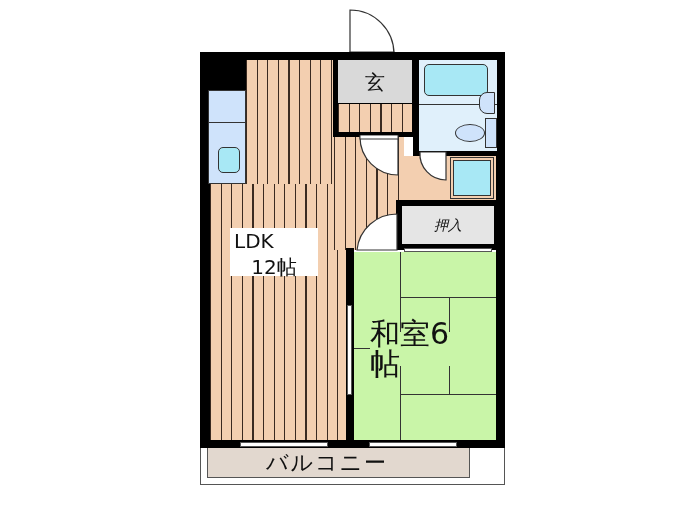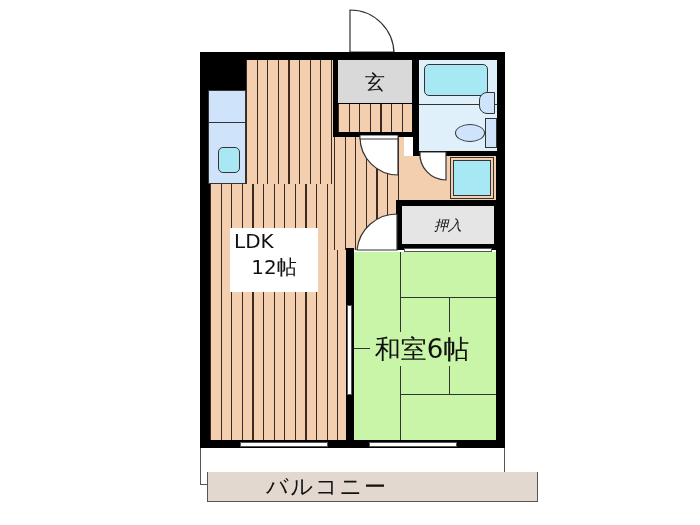--- a/index.html
+++ b/index.html
@@ -76,33 +76,33 @@
   </svg>
 
   <div class="abs wall" style="left:346px;top:248px;width:8px;height:196px;"></div>
   <div class="abs" style="left:354px;top:252px;width:142px;height:188px;background:#c9f5a8;">
     <div class="abs tatami-line" style="left:46px;top:0;width:1px;height:188px;"></div>
     <div class="abs tatami-line" style="left:46px;top:45px;width:96px;height:1px;"></div>
     <div class="abs tatami-line" style="left:95px;top:45px;width:1px;height:97px;"></div>
     <div class="abs tatami-line" style="left:46px;top:142px;width:96px;height:1px;"></div>
     <div class="abs tatami-line" style="left:0;top:96px;width:46px;height:1px;"></div>
     <div class="abs label-box" style="left:16px;top:80px;width:104px;height:34px;display:flex;align-items:center;justify-content:center;background:#c9f5a8;">
-      <span class="lbl" style="font-size:26px;">和室6帖</span>
+      <span class="lbl" style="font-size:30px;">和室6帖</span>
     </div>
   </div>
 
   <div class="abs" style="left:347px;top:305px;width:5px;height:90px;background:#fff;border:1px solid #555;"></div>
 
   <div class="abs" style="left:404px;top:248px;width:88px;height:4px;background:#fff;border:1px solid #555;"></div>
 
-  <div class="abs label-box" style="left:230px;top:228px;width:88px;height:64px;padding:3px 4px;">
+  <div class="abs label-box" style="left:230px;top:228px;width:88px;height:48px;padding:3px 4px;">
     <div class="lbl" style="font-size:20px;margin-bottom:6px;">LDK</div>
     <div class="lbl" style="font-size:20px;text-align:center;">12帖</div>
   </div>
 
   <div class="abs" style="left:240px;top:442px;width:88px;height:5px;background:#fff;border:1px solid #555;"></div>
   <div class="abs" style="left:369px;top:442px;width:88px;height:5px;background:#fff;border:1px solid #555;"></div>
 
   <div class="abs" style="left:200px;top:448px;width:305px;height:37px;border:1.5px solid #555;border-top:none;background:#fff;"></div>
-  <div class="abs" style="left:207px;top:448px;width:331px;height:30px;background:#e2d8cf;border:1px solid #555;border-top:none;display:flex;align-items:center;justify-content:flex-start;padding-left:58px;margin-top:24px;">
+  <div class="abs" style="left:207px;top:448px;width:263px;height:30px;background:#e2d8cf;border:1px solid #555;border-top:none;display:flex;align-items:center;justify-content:flex-start;padding-left:58px;">
     <span class="lbl" style="font-size:22px;letter-spacing:2px;">バルコニー</span>
   </div>
 </div>
 
 </body></html>

